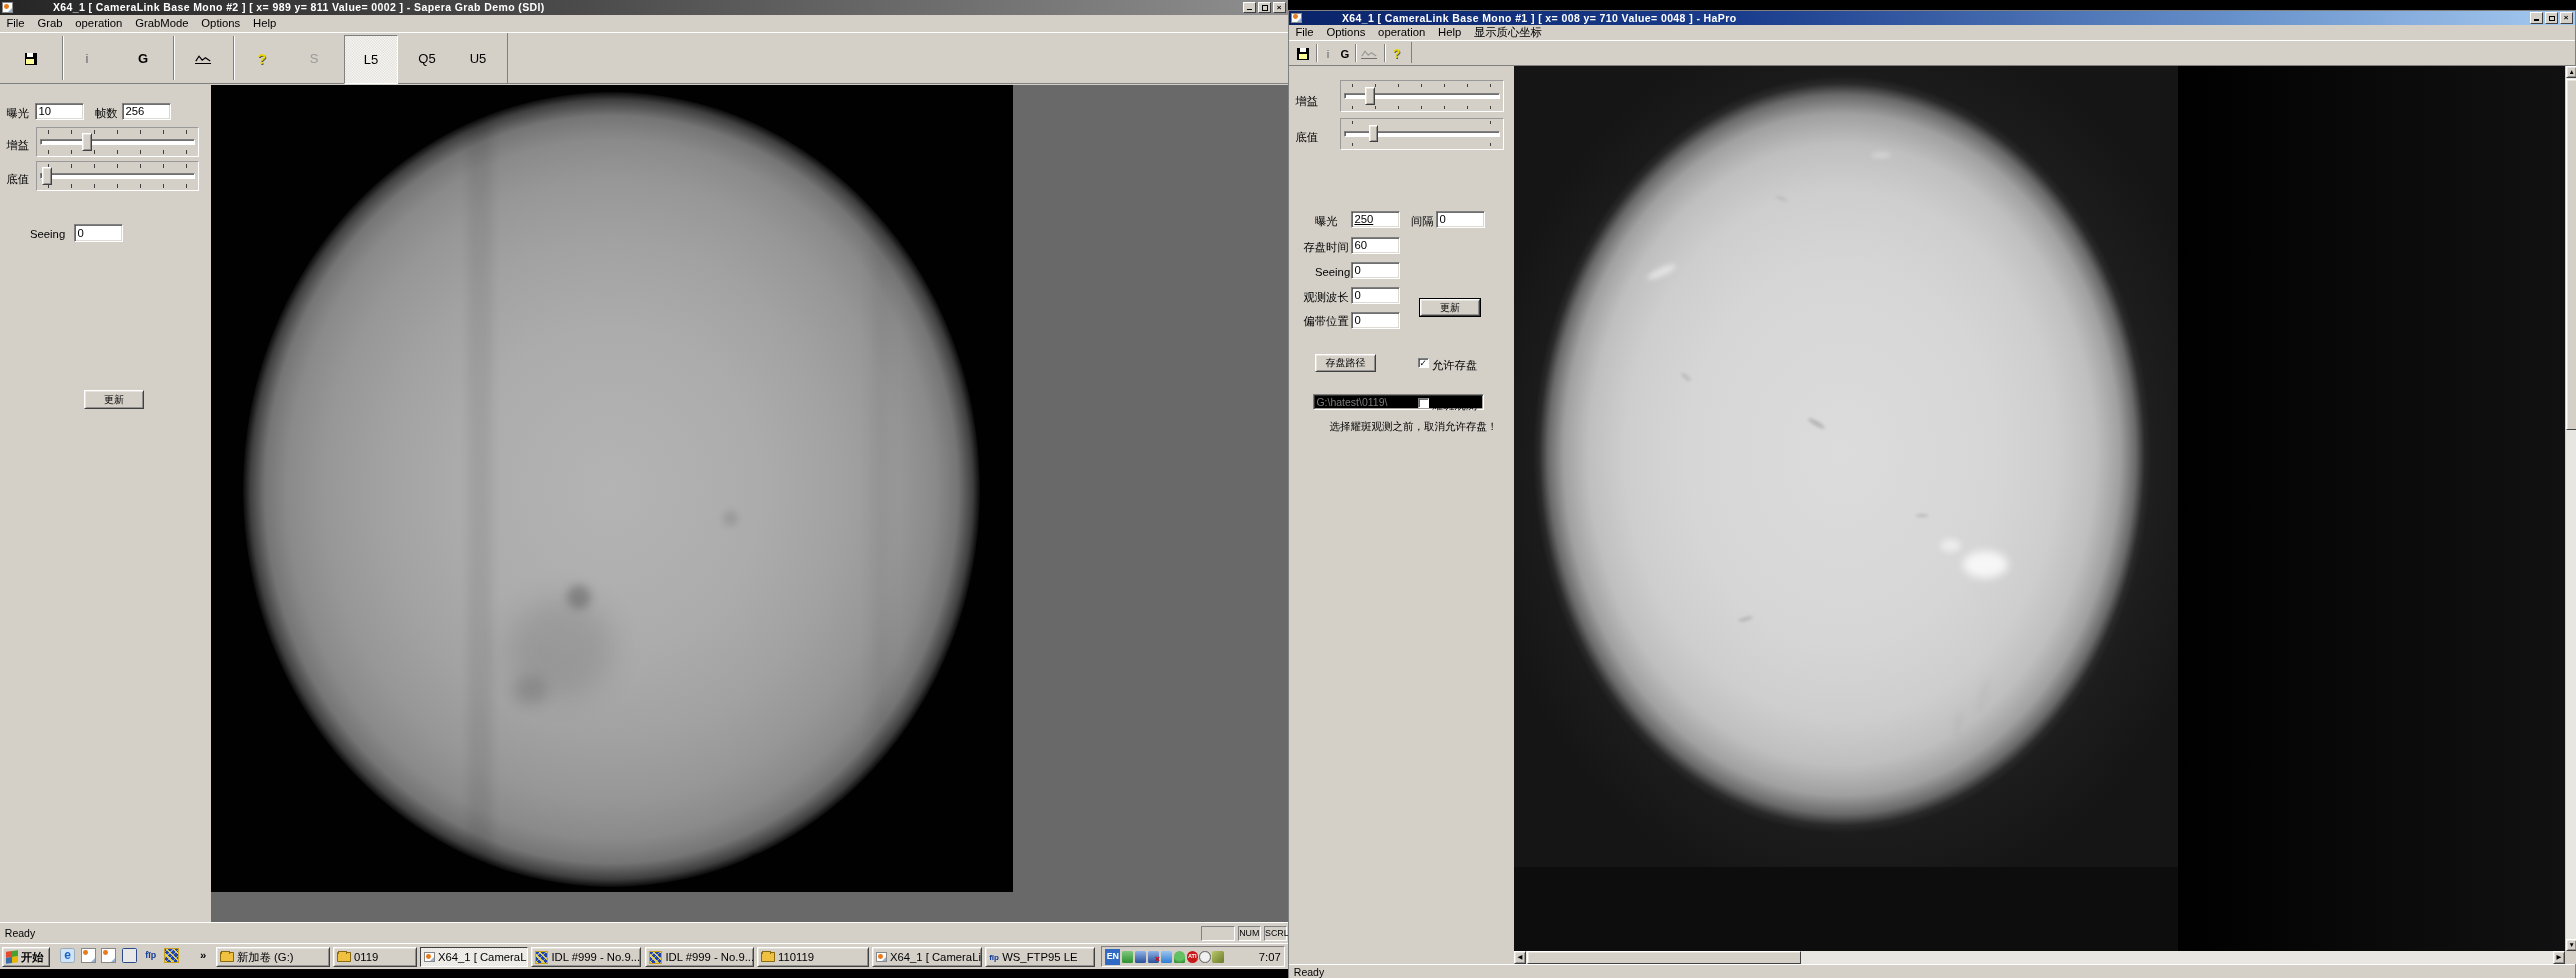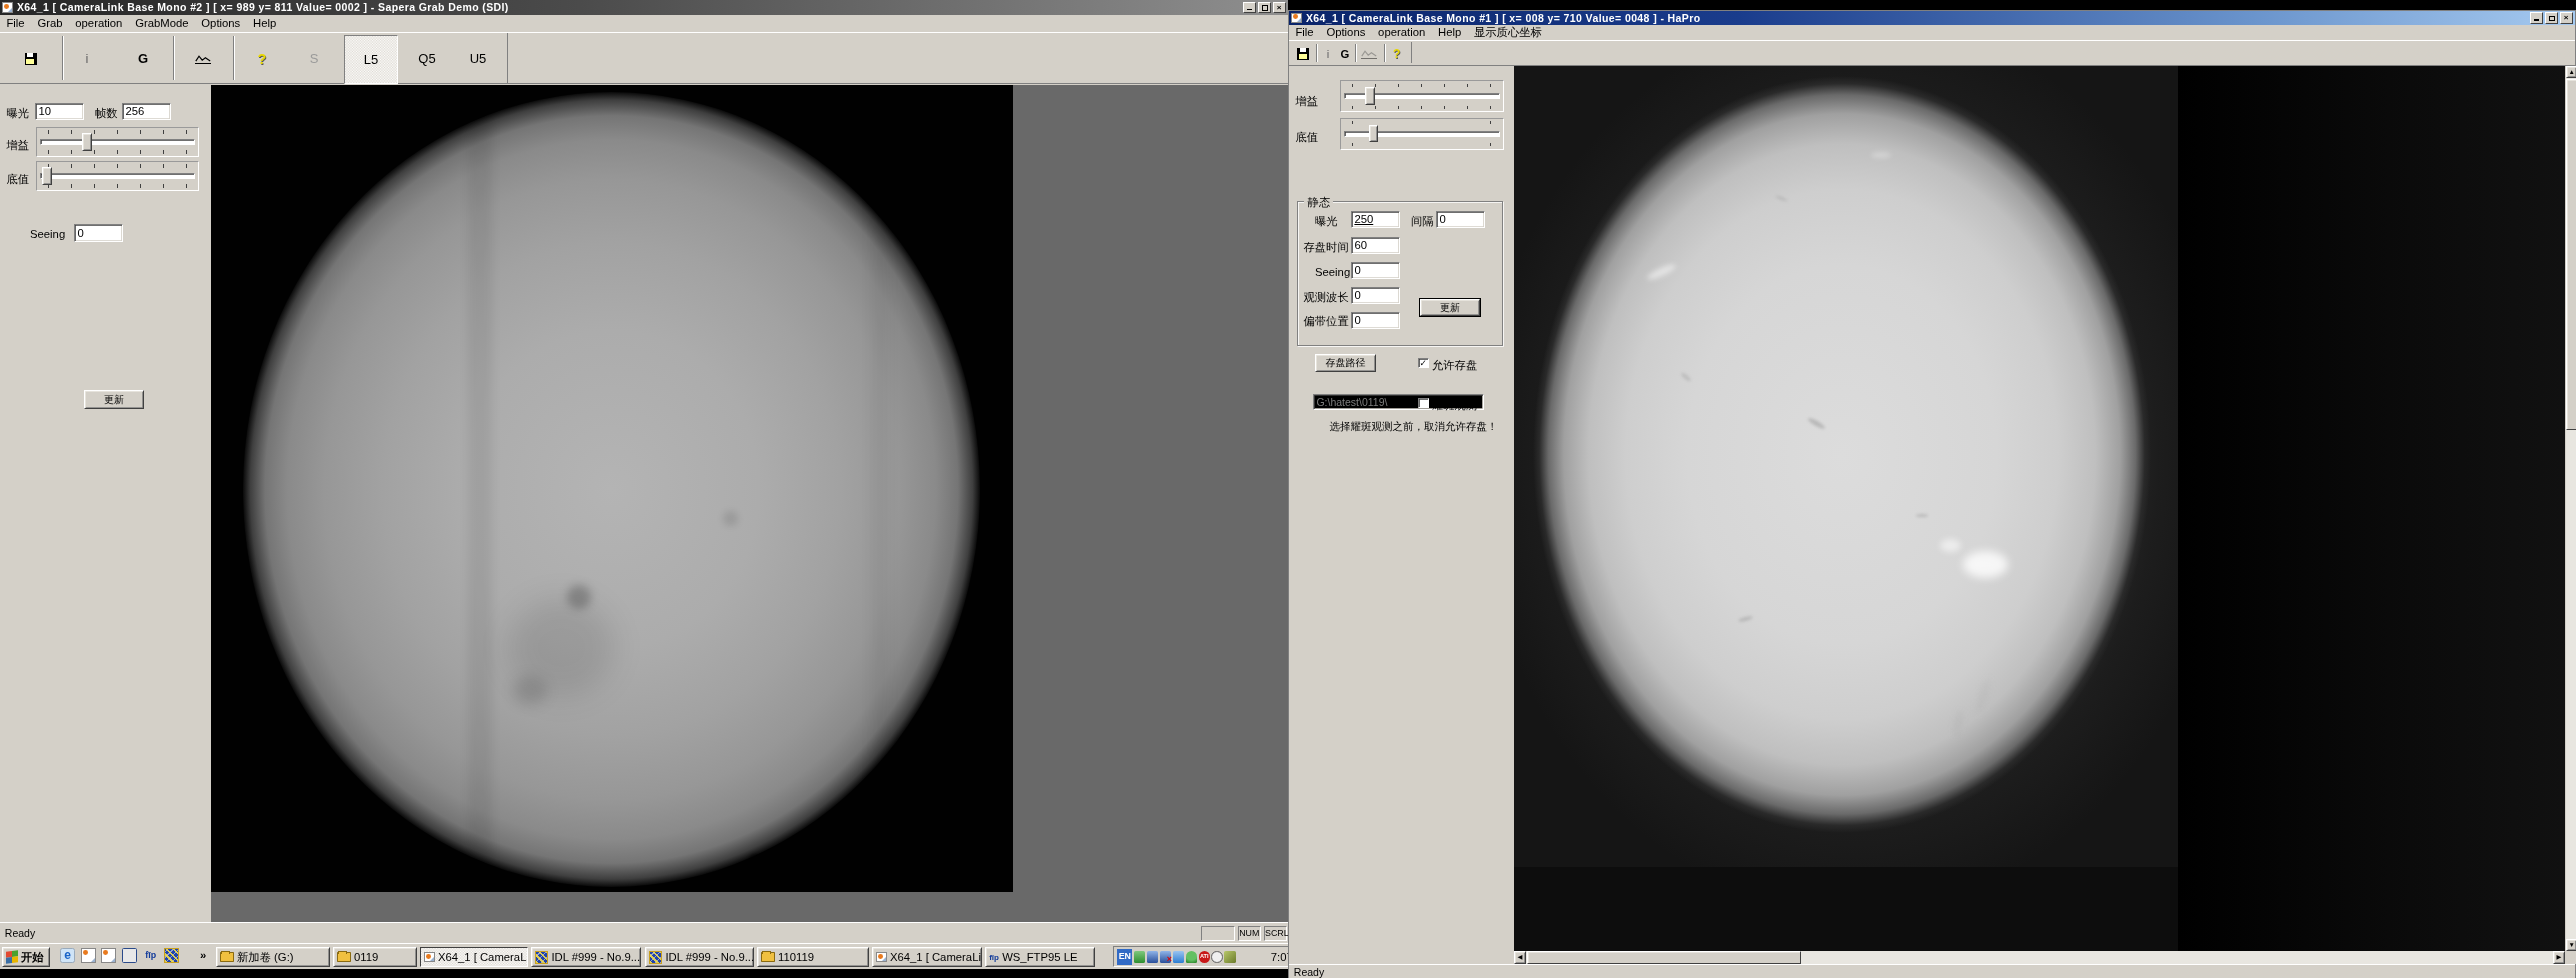--- a/index.html
+++ b/index.html
@@ -2,21 +2,21 @@
 <html style="font-size:13px"><head>
 <meta charset="utf-8">
 <style>
   * { margin:0; padding:0; box-sizing:border-box; }
   html,body { width:2576px; height:979px; background:#000; overflow:hidden;
     font-family:"Liberation Sans","DejaVu Sans",sans-serif; }
   .abs { position:absolute; }
   .win { position:absolute; background:#d4d0c8; }
   .titlebar { position:absolute; left:0; right:0; height:14.5px; display:flex; align-items:center;
     color:#fff; font-size:10.5px; font-weight:bold; white-space:nowrap; overflow:hidden; }
-  .titlebar .ttl { letter-spacing:0.4px; }
+  .titlebar .ttl { letter-spacing:0.4px;margin-left:36px; }
   .appicon { width:10.5px; height:10.5px; background:#fff; position:relative; margin:0 4px 0 2.4px; flex:0 0 auto;
     border:0.8px solid #888; }
   .appicon:before{ content:""; position:absolute; left:0.8px; top:0.8px; width:4.8px; height:4.8px; border-radius:50%; background:#e87a1e;}
   .appicon:after{ content:""; position:absolute; right:0; bottom:0; width:0; height:0; border-left:4.8px solid transparent; border-bottom:4.8px solid #9ab2d0;}
   .caption-btns { margin-left:auto; display:flex; gap:1.6px; padding-right:2.4px; }
   .cbtn { width:13px; height:11.3px; background:#d4d0c8; border:0.8px solid; border-color:#fff #404040 #404040 #fff;
     position:relative; font-size:8px; line-height:9.7px; text-align:center; color:#000; font-weight:bold; }
   .cbtn .minb { position:absolute; left:2.4px; bottom:1.6px; width:5.6px; height:1.6px; background:#000; }
   .cbtn .resb { position:absolute; left:3.2px; top:2.4px; width:5.6px; height:5.6px; border:0.8px solid #000; border-top-width:1.6px; background:#d4d0c8;}
   .menubar { position:absolute; left:0; right:0; background:#d4d0c8; display:flex; align-items:center;
@@ -218,21 +218,21 @@
   </div>
   <div class="taskbtn" style="left:872px;width:110px;">
     <span class="appicon" style="margin:0;"></span>
     <span>X64_1 [ CameraLi...</span>
   </div>
   <div class="taskbtn" style="left:985px;width:110px;">
     <span style="color:#103a9a;font-weight:bold;font-size:8px;">fīp</span>
     <span>WS_FTP95 LE</span>
   </div>
 
-  <div class="abs" style="left:1101px;top:2.4px;width:184px;height:21px;border:0.8px solid;border-color:#808080 #fff #fff #808080;display:flex;align-items:center;gap:1.6px;padding:0 3.2px;margin-left:12px;">
+  <div class="abs" style="left:1101px;top:2.4px;width:184px;height:21px;border:0.8px solid;border-color:#808080 #fff #fff #808080;display:flex;align-items:center;gap:1.6px;padding:0 3.2px;">
     <span style="width:15.3px;height:15.3px;background:#316ac5;color:#fff;font-size:8.9px;font-weight:bold;text-align:center;line-height:15.3px;flex:0 0 auto;">EN</span>
     <span class="trayicon" style="background:linear-gradient(#7ec87e,#2f8f2f);"></span>
     <span class="trayicon" style="background:linear-gradient(#8fb4e8,#2a4f9a);"></span>
     <span class="trayicon" style="background:linear-gradient(#8fb4e8,#2a4f9a);position:relative;">
       <span style="position:absolute;right:-0.8px;bottom:-1.6px;color:#d00;font-weight:bold;font-size:8.9px;line-height:8.9px;">×</span>
       </span>
     <span class="trayicon" style="background:linear-gradient(#9ac4f0,#2d7dd2);"></span>
     <span class="trayicon" style="background:radial-gradient(circle at 50% 30%,#63c063 55%,#1f7a1f);border-radius:50% 50% 1.6px 1.6px;"></span>
     <span class="trayicon" style="background:#c81818;border-radius:50%;color:#fff;font-size:5.6px;font-weight:bold;text-align:center;line-height:11.3px;">ATI</span>
     <span class="trayicon" style="background:radial-gradient(#f0f0f0 60%,#888);border-radius:50%;border:0.8px solid #666;"></span>
@@ -294,23 +294,20 @@
       <div class="ticks bottom"></div>
     </div>
     <span class="lbl" style="left:6.4px;top:64px;">底值</span>
     <div class="slider" style="left:51px;top:52px;width:164px;height:32px;">
       <div class="ticks top" style="background-image:repeating-linear-gradient(to right,#404040 0 0.8px,transparent 0.8px 138px);"></div>
       <div class="channel"></div>
       <div class="thumb" style="left:17%;"></div>
       <div class="ticks bottom" style="background-image:repeating-linear-gradient(to right,#404040 0 0.8px,transparent 0.8px 138px);"></div>
     </div>
 
-    <div class="groupbox" style="left:8px;top:135px;width:206px;height:145px;">
-      <span class="grouplabel">静态</span>
-    </div>
     <span class="lbl" style="left:26px;top:148px;">曝光</span>
     <div class="inp" style="left:62px;top:145px;width:49px;height:17px;text-decoration:underline;">250</div>
     <span class="lbl" style="left:122px;top:148px;">间隔</span>
     <div class="inp" style="left:147px;top:145px;width:49px;height:17px;">0</div>
 
     <span class="lbl" style="left:14.5px;top:174px;">存盘时间</span>
     <div class="inp" style="left:62px;top:171px;width:49px;height:17px;">60</div>
 
     <span class="lbl" style="left:26px;top:200px;">Seeing</span>
     <div class="inp" style="left:62px;top:196px;width:49px;height:17px;">0</div>

